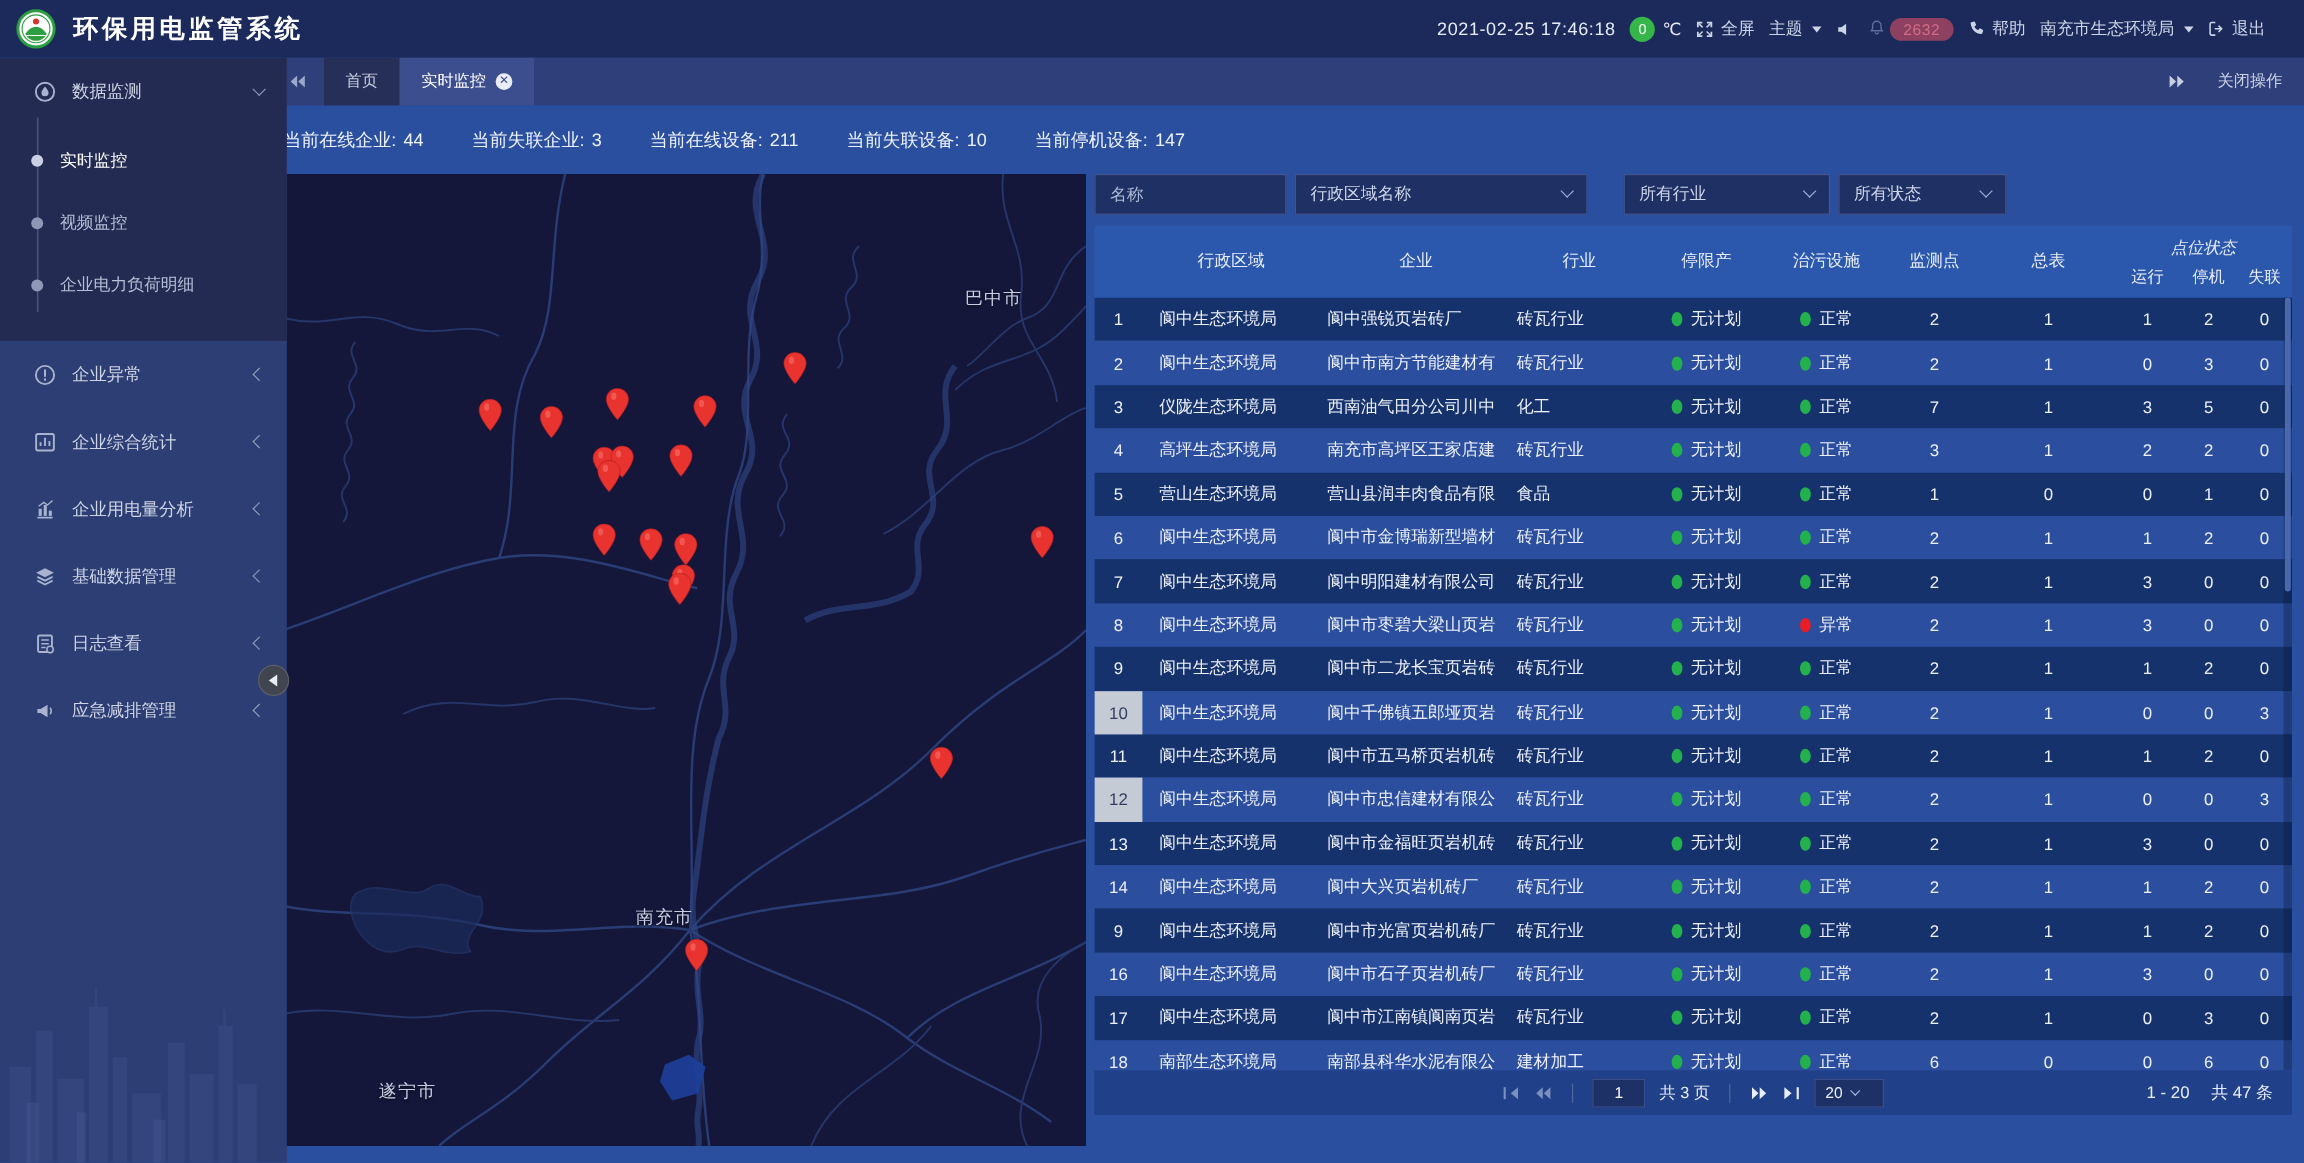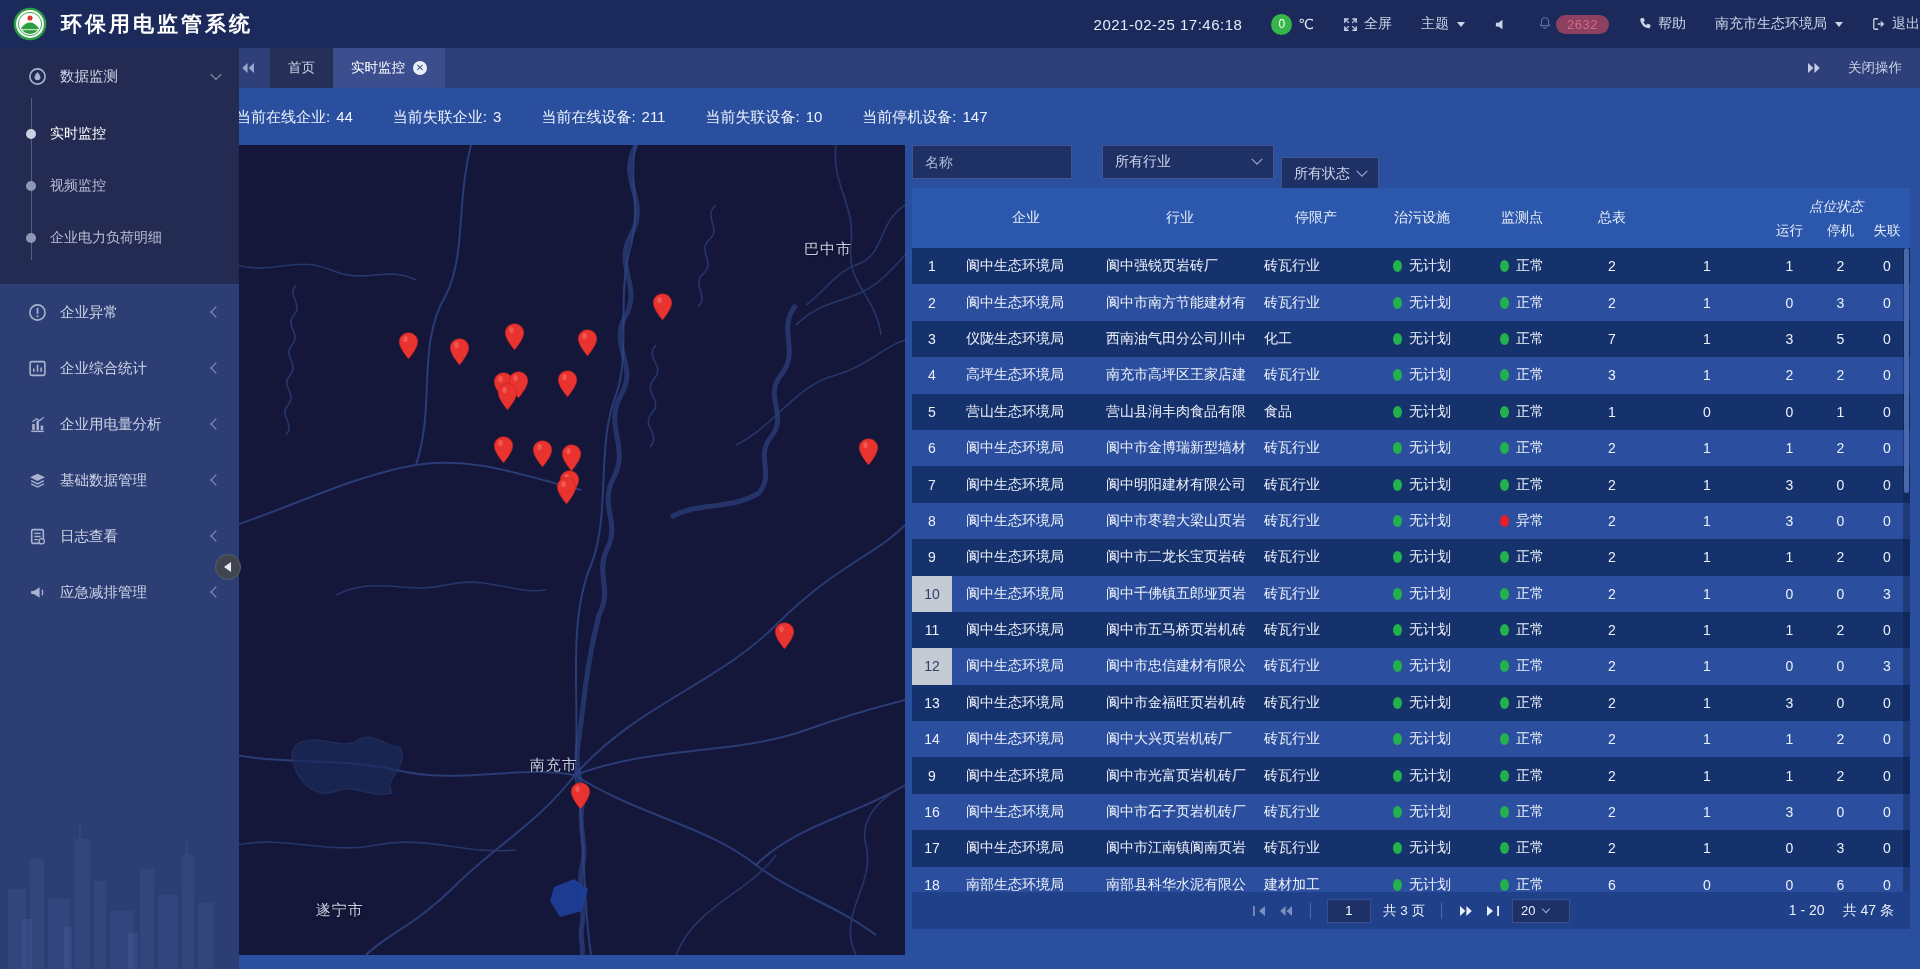--- a/index.html
+++ b/index.html
@@ -4,21 +4,21 @@
 <style>
   * { margin:0; padding:0; box-sizing:border-box; }
   html,body { width:1920px; height:969px; overflow:hidden; font-family:"Liberation Sans","DejaVu Sans",sans-serif; background:#2a4f9f; }
   .app { position:relative; width:1920px; height:969px; }
 
   
   .header { position:absolute; top:0; left:0; right:0; height:48px; background:#1b2a5b; z-index:20; display:flex; align-items:center; }
   .logo { margin-left:13px; width:34px; height:34px; flex:0 0 auto; }
   .app-title { color:#ffffff; font-size:21px; font-weight:bold; letter-spacing:3px; margin-left:14px; }
   .h-spacer { flex:1; }
-  .h-right { display:flex; align-items:center; gap:29px; margin-right:0; color:#dfe5f3; font-size:14px; }
+  .h-right { display:flex; align-items:center; gap:12px; margin-right:32px; color:#dfe5f3; font-size:14px; }
   .h-dt { font-size:15px; color:#e6ebf7; letter-spacing:.5px; }
   .temp-wrap { display:flex; align-items:center; gap:6px; }
   .temp-badge { width:21px; height:21px; border-radius:50%; background:#35b54a; color:#fff; font-size:12px; display:flex; align-items:center; justify-content:center; }
   .temp-unit { color:#e6ebf7; font-size:14px; }
   .h-item { display:flex; align-items:center; gap:6px; cursor:pointer; color:#ccd4e8; }
   .h-item svg { display:block; }
   .caret-down { width:0; height:0; border-left:4px solid transparent; border-right:4px solid transparent; border-top:5px solid #cfd6e8; display:inline-block; margin-left:2px; }
   .notif { position:relative; display:flex; align-items:center; gap:4px; }
   .notif .bell { color:#5e6f9f; }
   .notif-badge { background:#8d4060; color:#d46b84; font-size:13px; padding:2px 11px; border-radius:10px; letter-spacing:.5px; }
@@ -64,21 +64,21 @@
   .collapse-btn { position:absolute; left:-7px; top:466px; width:26px; height:26px; border-radius:50%; background:#41454f; border:1px solid #5a5e68; color:#fff; z-index:15; cursor:pointer; display:flex; align-items:center; justify-content:center; }
   .collapse-btn .tri { width:0; height:0; border-top:5px solid transparent; border-bottom:5px solid transparent; border-right:7px solid #e8ecf5; margin-right:2px; }
 
   
   .right-panel { position:absolute; left:690px; top:57px; width:998px; height:784px; }
   .filters { position:absolute; top:0; left:0; display:flex; gap:7px; }
   .f-input { width:160px; height:34px; background:#1f3064; border:1px solid #41558f; color:#c8d0e6; font-size:14px; padding:0 12px; outline:none; font-family:inherit; }
   .f-input::placeholder { color:#aeb9d6; }
   .f-select { height:34px; background:#1f3064; border:1px solid #41558f; color:#cdd5ea; font-size:14px; display:flex; align-items:center; justify-content:space-between; padding:0 12px; cursor:pointer; }
   .f-select .chev { width:8px; height:8px; border-right:1.5px solid #9fb0d8; border-bottom:1.5px solid #9fb0d8; transform:rotate(45deg) translate(-2px,-2px); }
-  .f-region { width:244px; } .f-industry { width:172px;margin-left:23px; } .f-status { width:98px;margin-top:12px; }
+  .f-region { width:244px; } .f-industry { width:172px;margin-left:23px; } .f-status { width:140px; }
 
   
   .table { --cols:40px 148px 160px 112px 100px 100px 80px 110px 55px 47px 46px; position:absolute; top:43px; left:0; width:998px; }
   .thead { display:grid; grid-template-columns:var(--cols); grid-template-rows:30px 30px; height:60px; background:#2b57ac; color:#e8eef9; font-size:14px; }
   .th { grid-row:1/3; display:flex; align-items:center; justify-content:center; }
   .th.group { grid-column:9/12; grid-row:1; font-style:italic; font-size:13.5px; align-items:flex-end; padding-bottom:2px; }
   .th.sub { grid-row:2; font-size:13.5px; align-items:flex-start; padding-top:4px; }
   .th.sub.s1{grid-column:9;} .th.sub.s2{grid-column:10;} .th.sub.s3{grid-column:11;}
   .tbody { position:relative; height:644px; overflow:hidden; }
   .trow { display:grid; grid-template-columns:var(--cols); height:36.4px; color:#edf1fa; font-size:14px; }
@@ -446,33 +446,38 @@
           </div>
       </div>
 
       <button class="collapse-btn">
           <span class="tri"></span>
         </button>
 
       <div class="right-panel">
         <div class="filters">
           <input class="f-input" placeholder="名称" style="">
+          <div class="f-select f-region">
+            <span>行政区域名称</span>
+              <i class="chev"></i>
+          </div>
           <div class="f-select f-industry">
             <span>所有行业</span>
               <i class="chev"></i>
           </div>
           <div class="f-select f-status">
             <span>所有状态</span>
               <i class="chev"></i>
           </div>
         </div>
 
         <div class="table">
           <div class="thead">
             <div class="th c-no"></div>
+            <div class="th">行政区域</div>
             <div class="th">企业</div>
             <div class="th">行业</div>
             <div class="th">停限产</div>
             <div class="th">治污设施</div>
             <div class="th">监测点</div>
             <div class="th">总表</div>
             <div class="th group">点位状态</div>
             <div class="th sub s1">运行</div>
             <div class="th sub s2">停机</div>
             <div class="th sub s3">失联</div>

